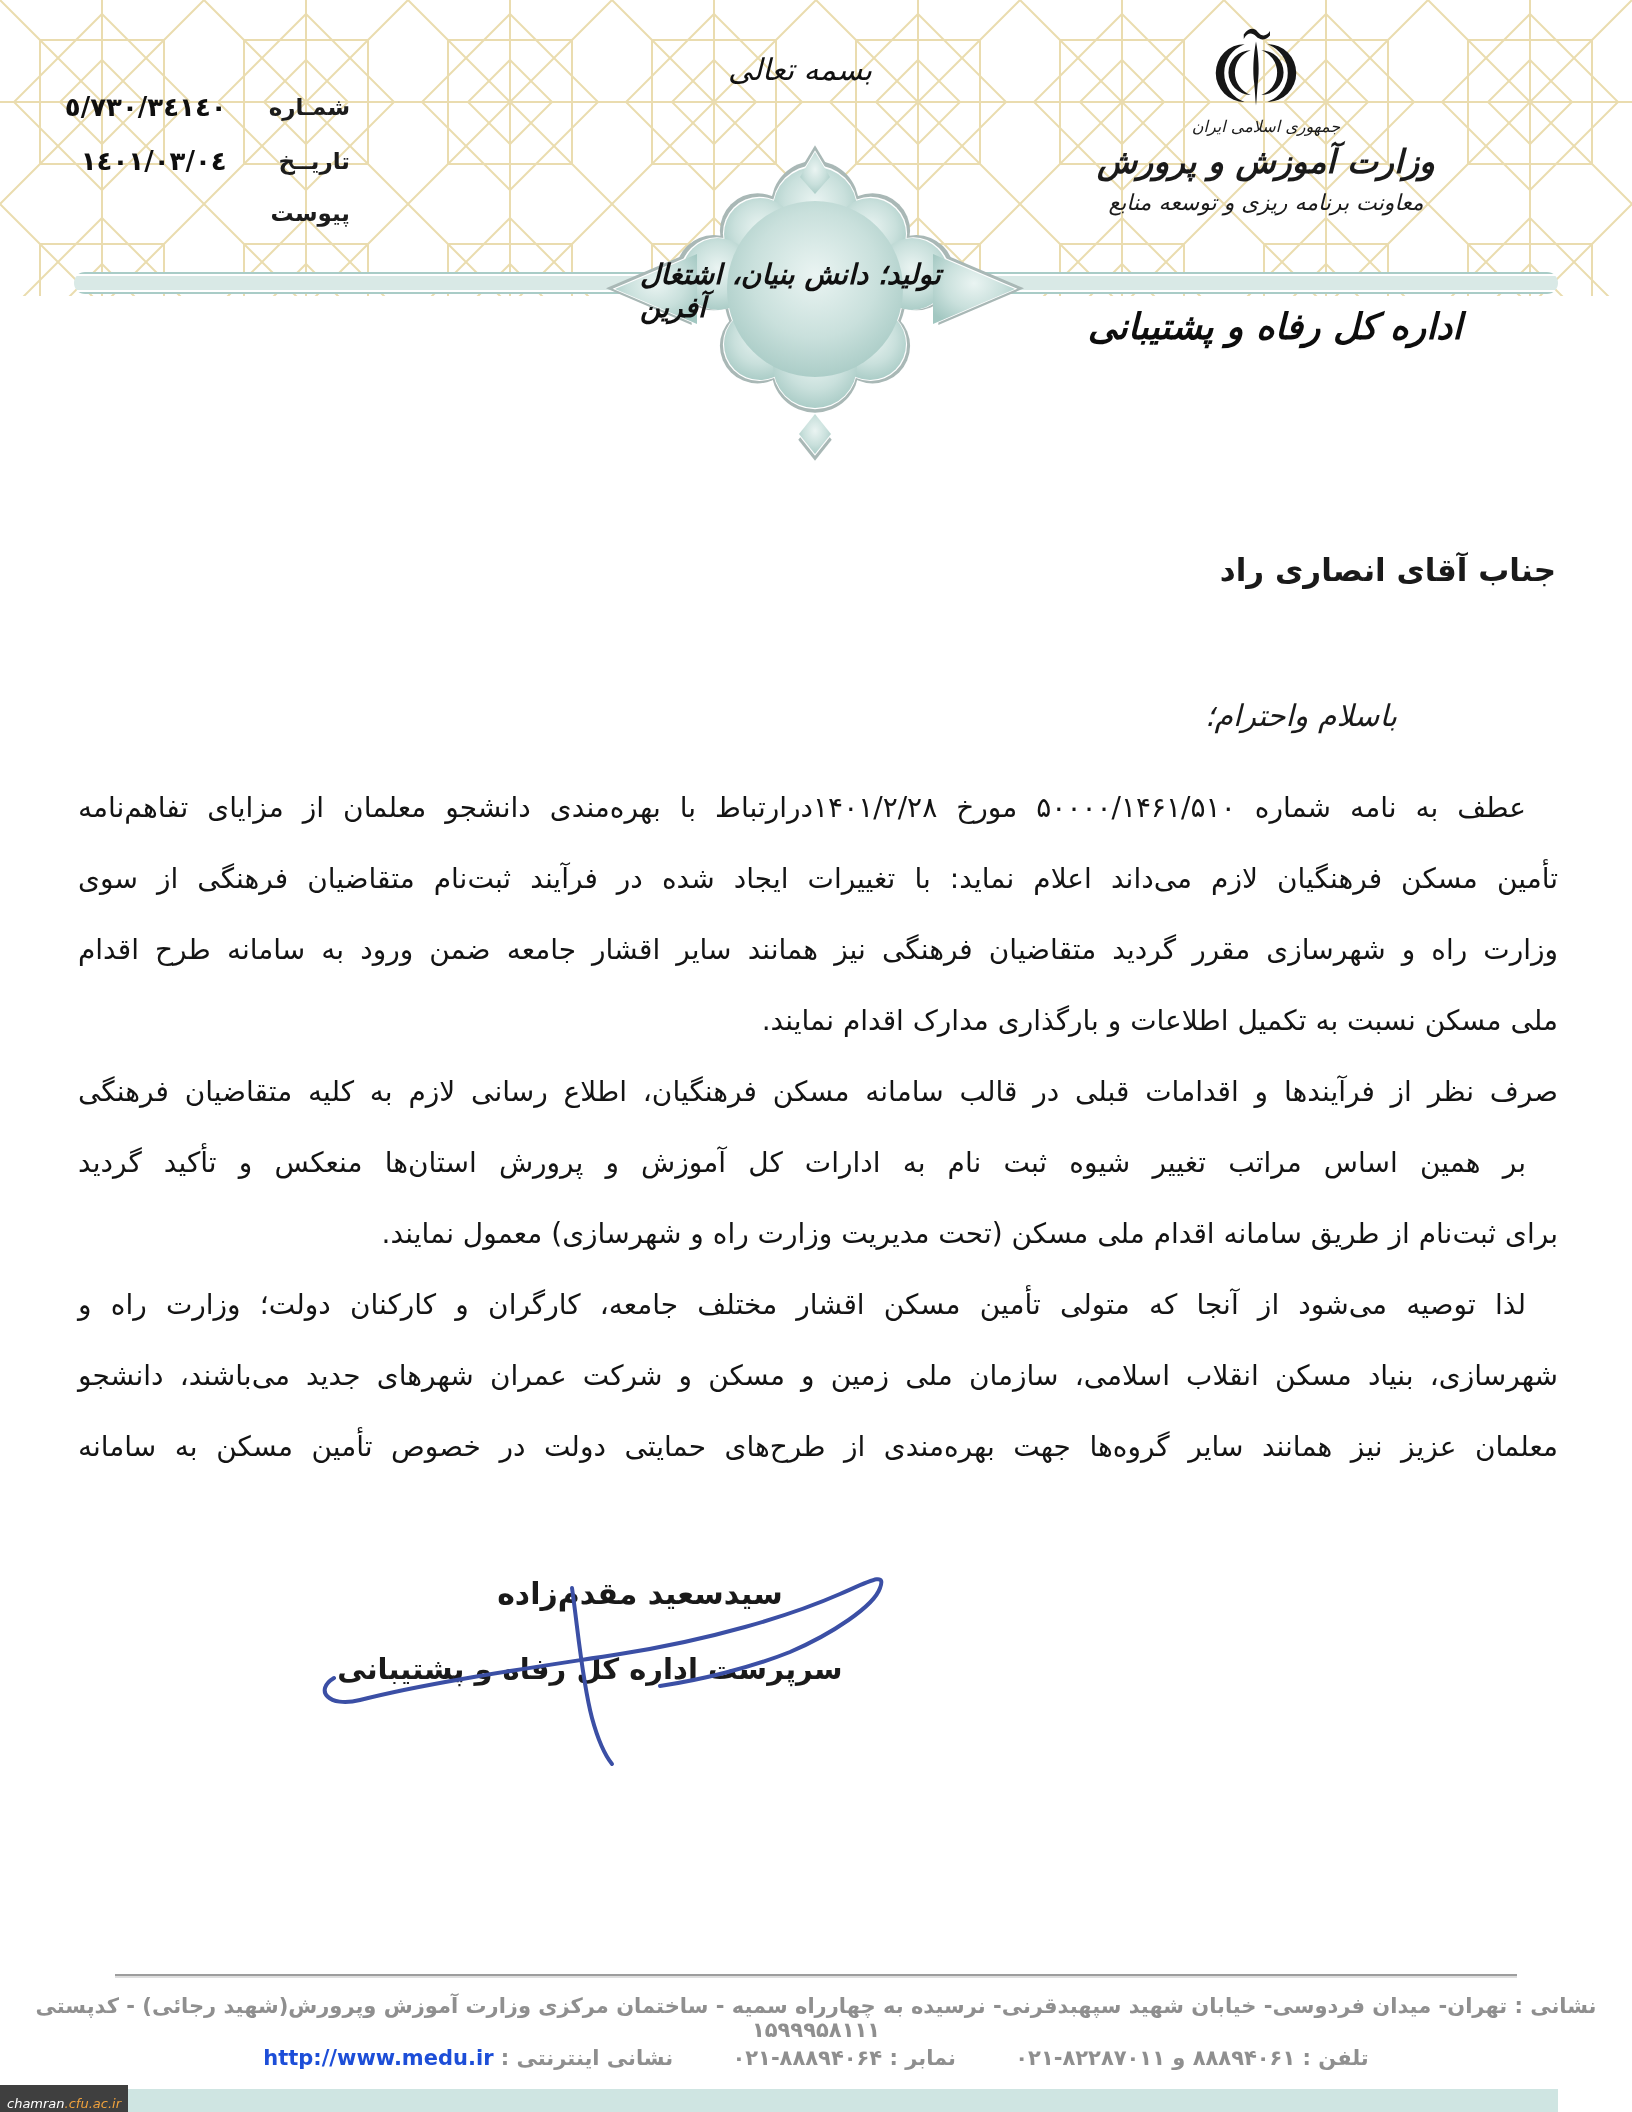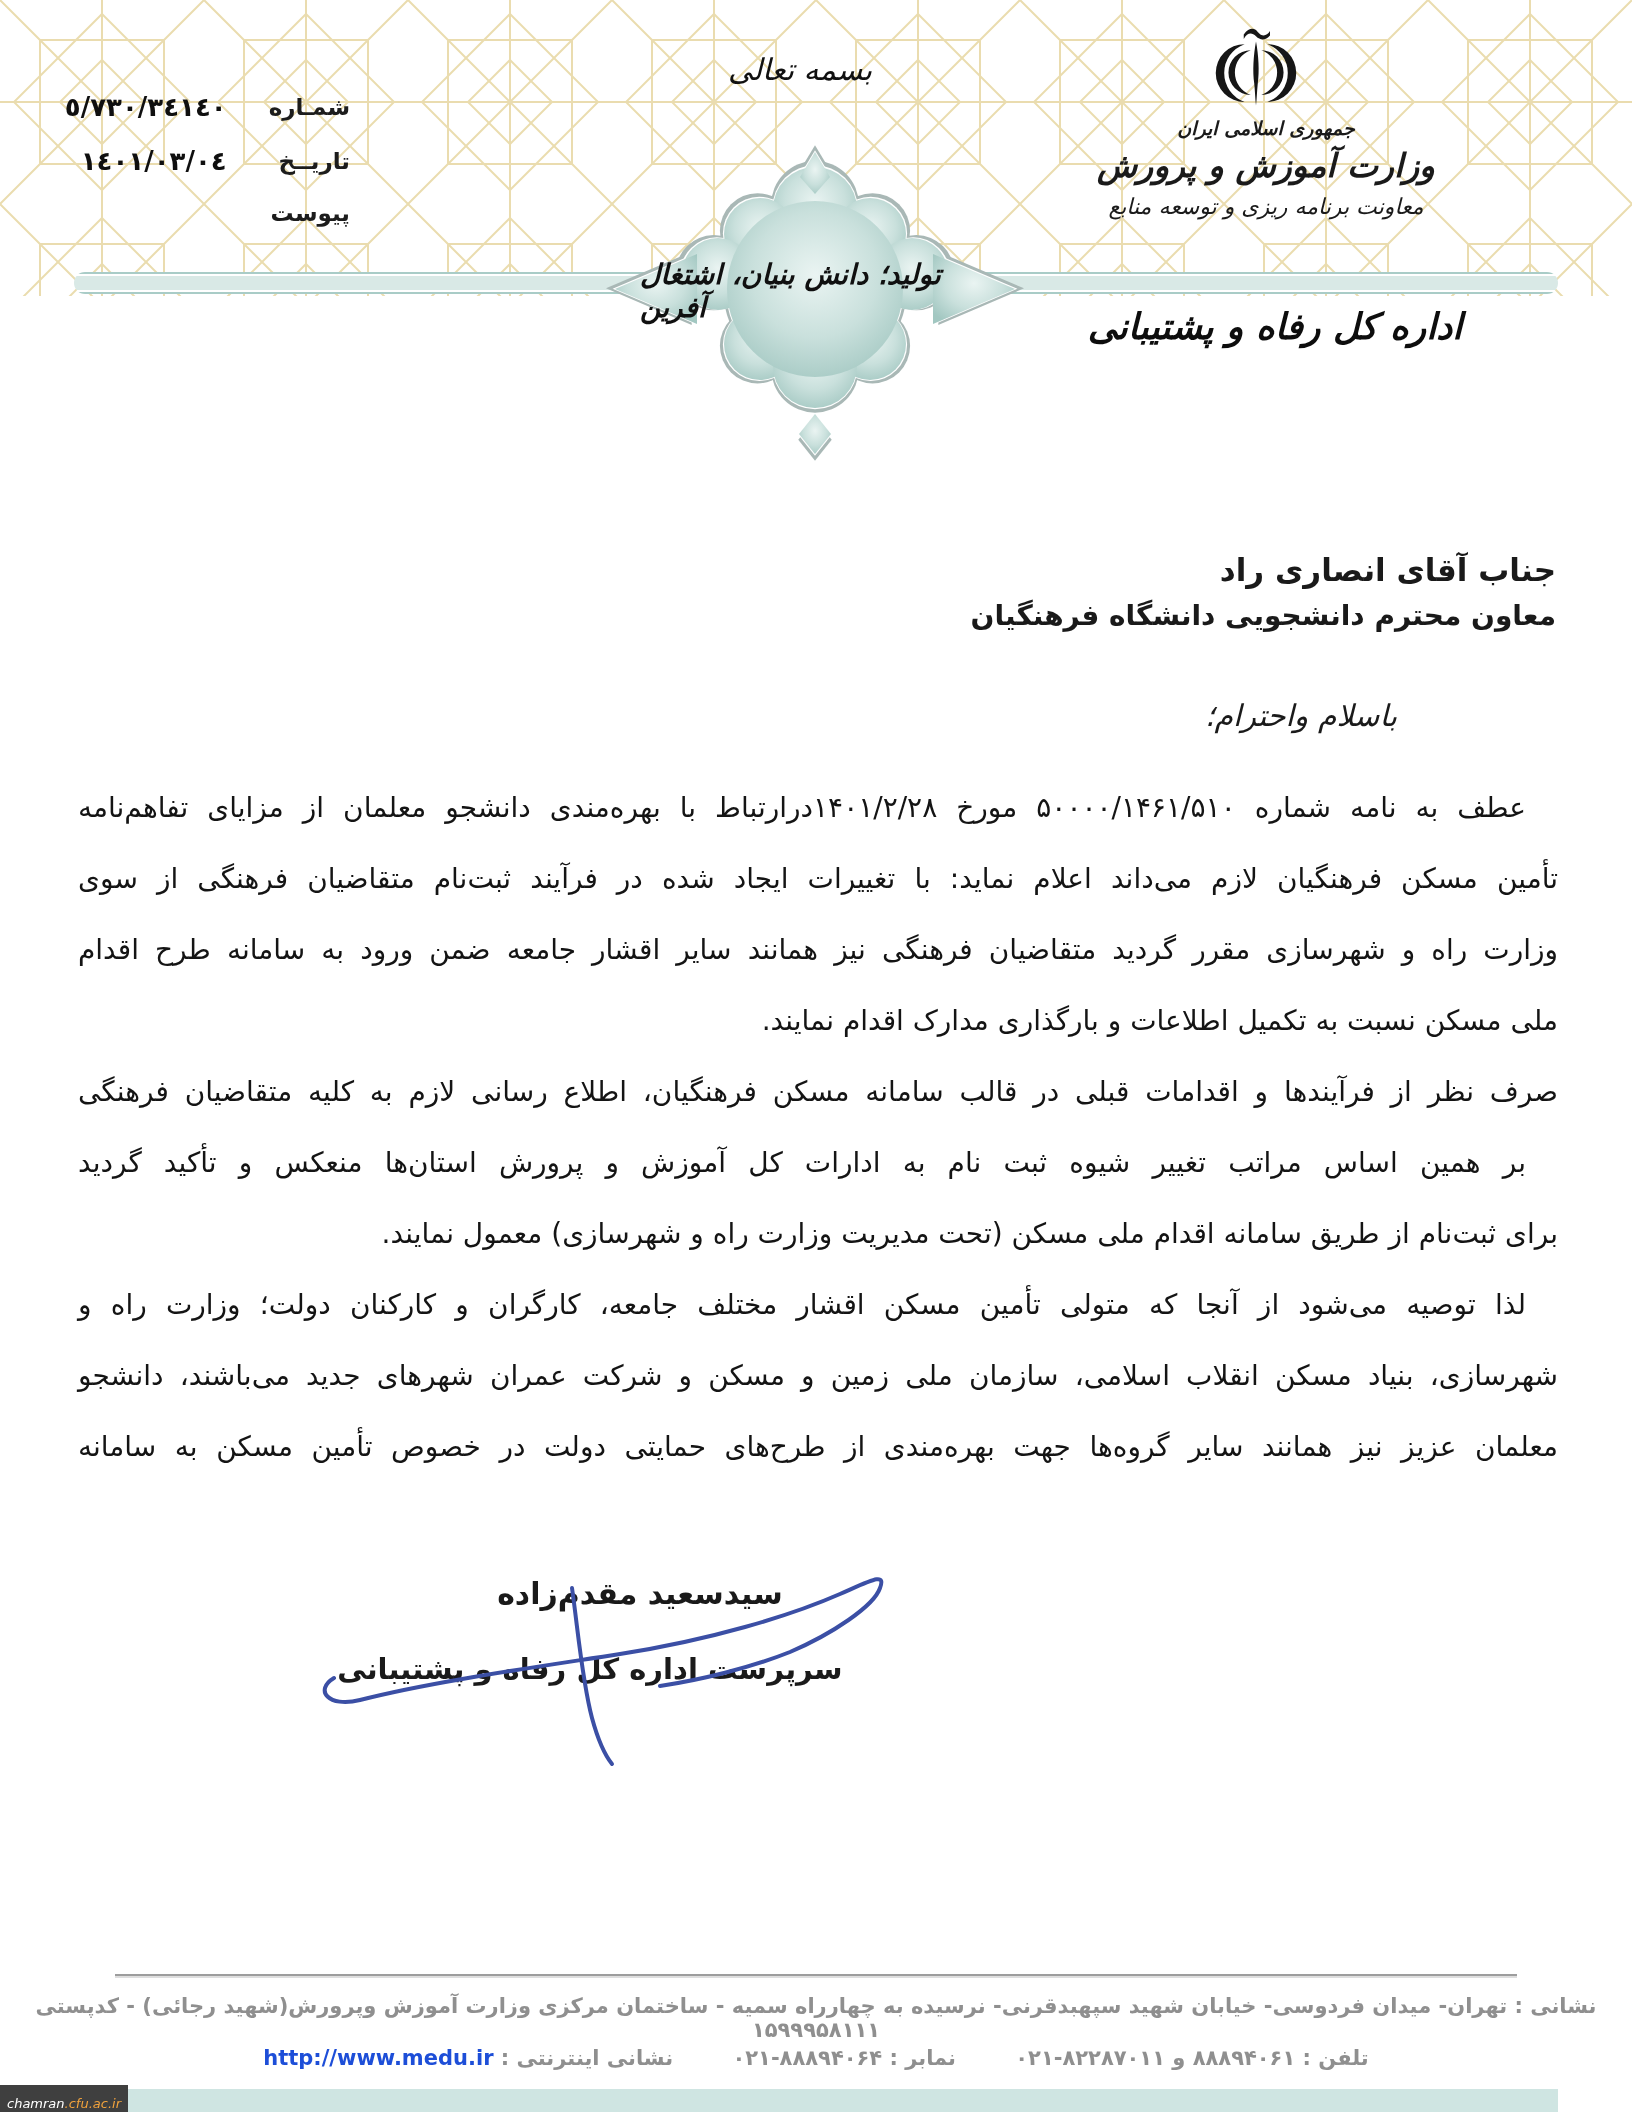--- a/index.html
+++ b/index.html
@@ -13,21 +13,21 @@
   .slogan{position:absolute;left:640px;top:258px;width:350px;text-align:left;direction:rtl;
           font-size:28px;font-style:italic;font-weight:600;color:#101010;}
   .besmeh{position:absolute;left:690px;top:52px;width:220px;text-align:center;direction:rtl;
           font-size:30px;font-style:italic;font-weight:500;color:#101010;}
   .meta{position:absolute;left:50px;top:92px;width:300px;direction:rtl;
         display:grid;grid-template-columns:auto auto;column-gap:42px;row-gap:24px;align-items:center;justify-content:start;}
   .meta .lbl{font-weight:bold;font-size:23px;color:#1c1c1c;}
   .meta .val{font-weight:bold;font-size:26px;color:#0f0f0f;white-space:nowrap;}
   .emblem{position:absolute;left:1210px;top:24px;width:92px;height:98px;}
   .govcol{position:absolute;left:1080px;top:116px;width:372px;text-align:center;direction:rtl;}
-  .gov1{font-size:19px;font-style:italic;font-weight:700;line-height:1.35;}
+  .gov1{font-size:16px;font-style:italic;font-weight:400;line-height:1.35;}
   .gov2{font-size:33px;font-style:italic;font-weight:700;line-height:1.45;}
   .gov3{font-size:22px;font-style:italic;font-weight:500;line-height:1.6;}
   .office{position:absolute;left:1060px;top:306px;width:430px;text-align:center;direction:rtl;
           font-size:36px;font-style:italic;font-weight:600;color:#0d0d0d;}
   
   .recipient{position:absolute;right:76px;top:546px;text-align:right;direction:rtl;}
   .rec1{font-size:31px;font-weight:bold;line-height:1.55;}
   .rec2{font-size:28px;font-weight:bold;line-height:1.55;}
   .greeting{position:absolute;right:235px;top:698px;direction:rtl;font-size:30px;font-style:italic;font-weight:500;}
   
@@ -132,21 +132,20 @@
 
   <div class="govcol">
     <div class="gov1">جمهوری اسلامی ایران</div>
     <div class="gov2">وزارت آموزش و پرورش</div>
     <div class="gov3">معاونت برنامه ریزی و توسعه منابع</div>
   </div>
   <div class="office">اداره کل رفاه و پشتیبانی</div>
 
   <div class="recipient">
     <div class="rec1">جناب آقای انصاری راد</div>
-    <div class="rec2">معاون محترم دانشجویی دانشگاه فرهنگیان</div>
   </div>
 
   <div class="greeting">باسلام واحترام؛</div>
 
   <div class="body">
     <div class="bline first">عطف به نامه شماره ۵۰۰۰۰/۱۴۶۱/۵۱۰ مورخ ۱۴۰۱/۲/۲۸درارتباط با بهره‌مندی دانشجو معلمان از مزایای تفاهم‌نامه</div>
     <div class="bline">تأمین مسکن فرهنگیان لازم می‌داند اعلام نماید: با تغییرات ایجاد شده در فرآیند ثبت‌نام متقاضیان فرهنگی از سوی</div>
     <div class="bline">وزارت راه و شهرسازی مقرر گردید متقاضیان فرهنگی نیز همانند سایر اقشار جامعه ضمن ورود به سامانه طرح اقدام</div>
     <div class="bline last">ملی مسکن نسبت به تکمیل اطلاعات و بارگذاری مدارک اقدام نمایند.</div>
     <div class="bline">صرف نظر از فرآیندها و اقدامات قبلی در قالب سامانه مسکن فرهنگیان، اطلاع رسانی لازم به کلیه متقاضیان فرهنگی</div>

